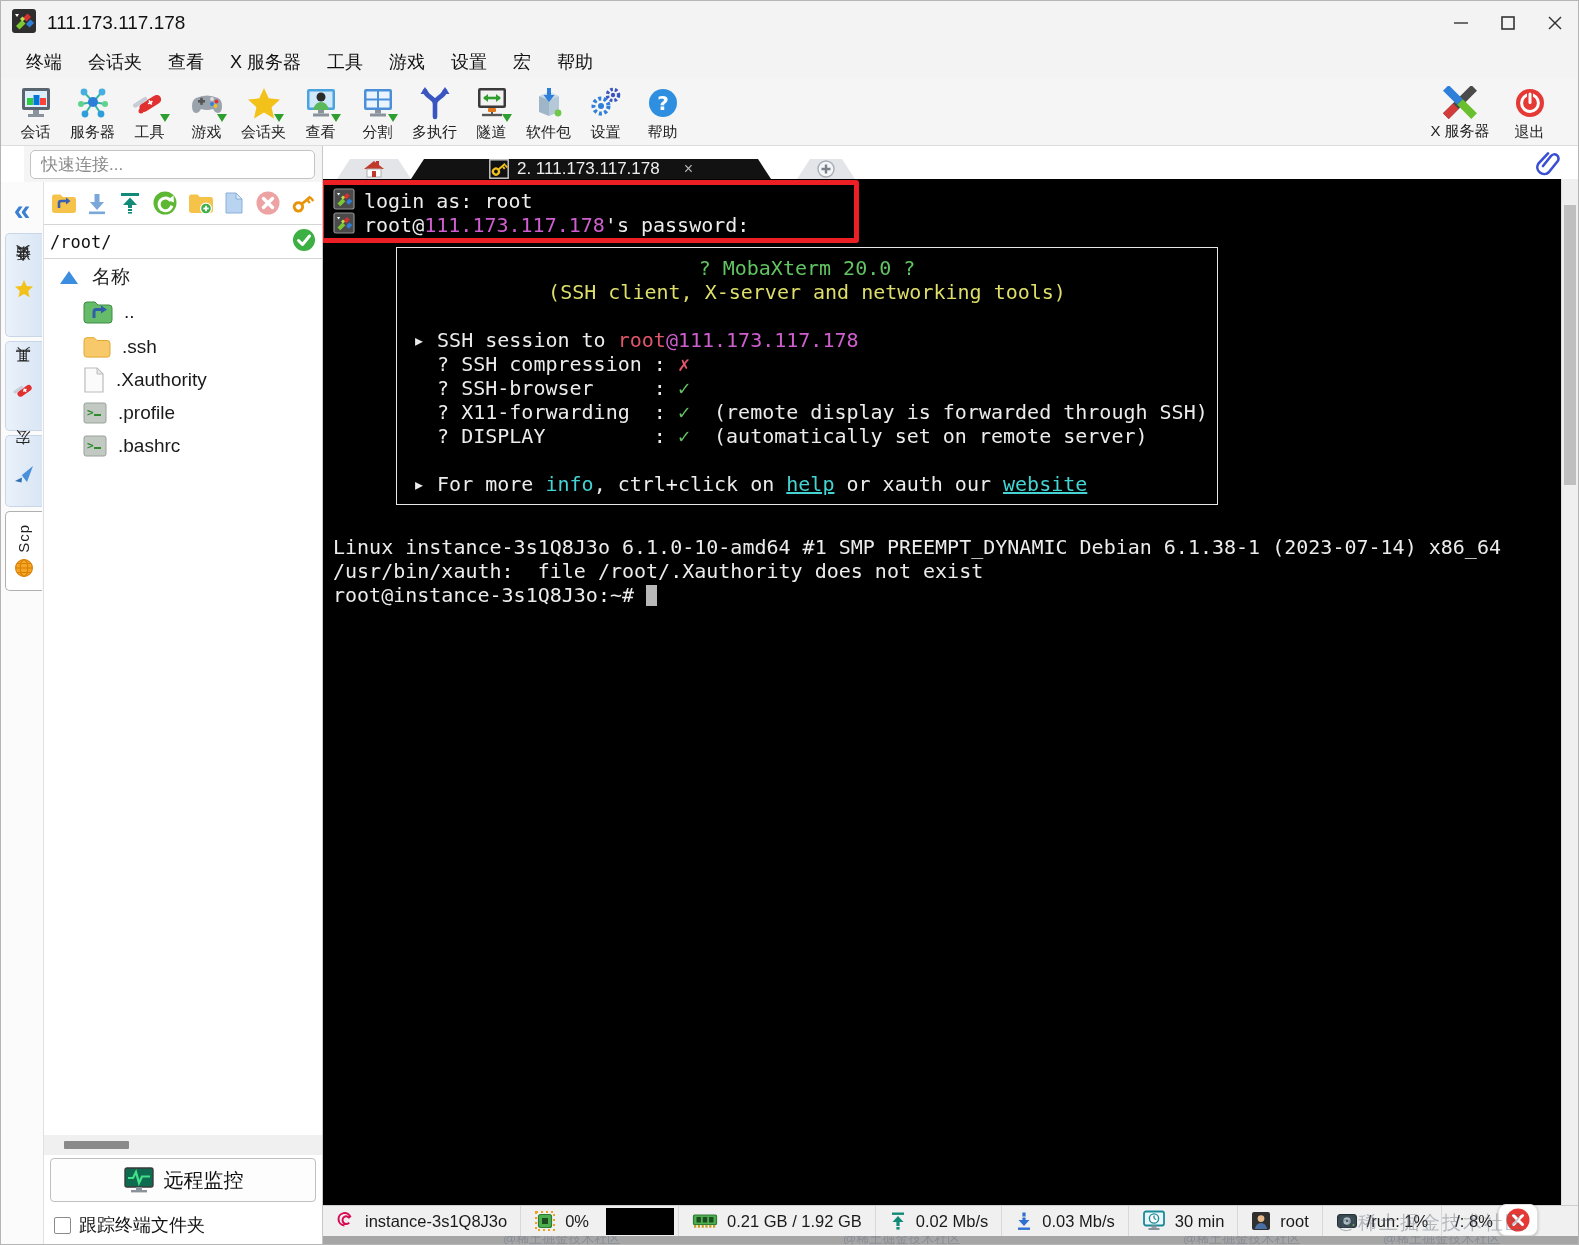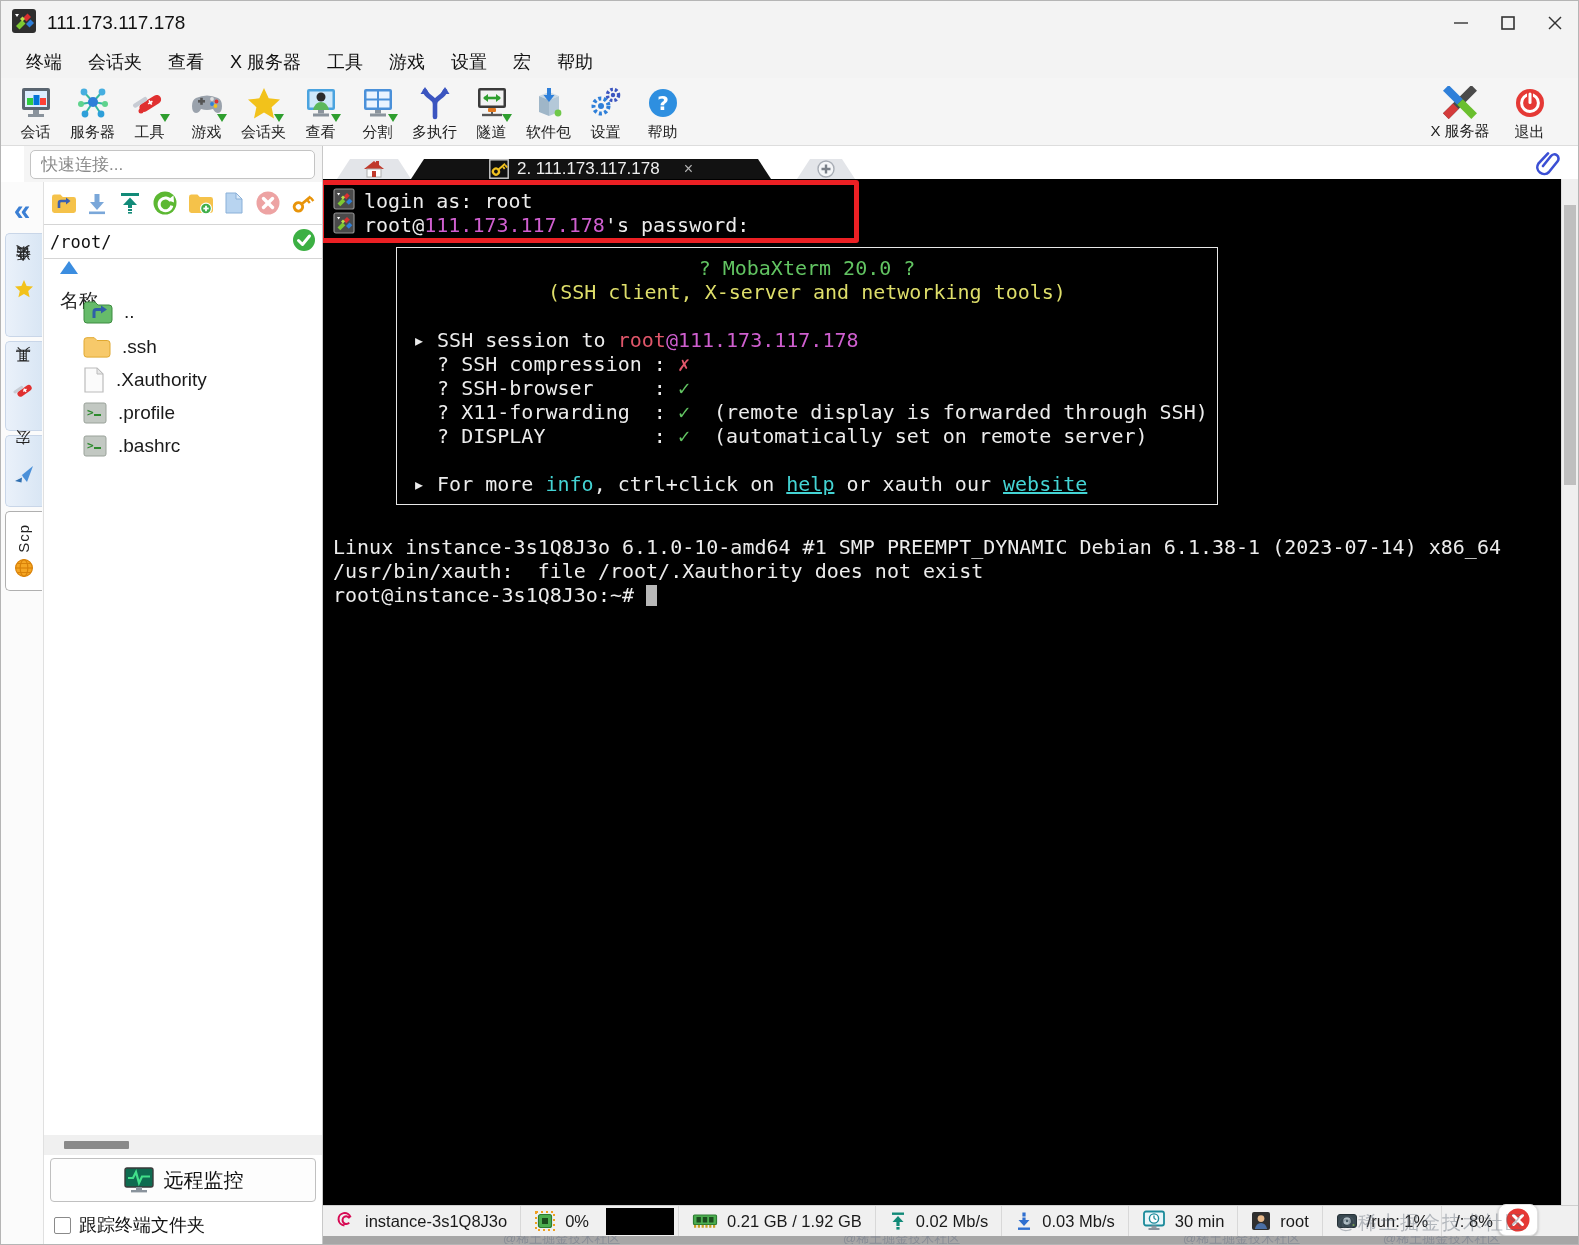--- a/index.html
+++ b/index.html
@@ -41,21 +41,21 @@
   .collapse { width:34px; height:44px; display:flex; align-items:center; justify-content:center; color:#3b7fd4; font-size:30px; font-weight:bold; line-height:30px;}
   .vtab { width:37px; margin:1px 0 3px 2px; border:1px solid #c9d6e8; border-right:none; border-radius:5px 0 0 5px; background:linear-gradient(90deg,#eaf1fa,#d9e6f4); display:flex; flex-direction:column; align-items:center; justify-content:center; gap:5px; padding:8px 0;}
   .vtab.active { background:#fff; border-color:#b0b0b0;}
   .vtab .vlabel { writing-mode:vertical-rl; transform:rotate(180deg); font-size:15px; color:#222; letter-spacing:1px;}
   .sftp { flex:1; display:flex; flex-direction:column; border-left:1px solid #e0e0e0; min-width:0;}
   .ftoolbar { height:42px; flex:0 0 auto; display:flex; align-items:center; gap:9px; padding:0 6px;}
   .fbtn { width:26px; height:26px; display:flex; align-items:center; justify-content:center;}
   .pathbar { height:35px; flex:0 0 auto; border-top:1px solid #d5d5d5; border-bottom:1px solid #d5d5d5; display:flex; align-items:center; padding:0 6px; font-family:"DejaVu Sans Mono",monospace; font-size:17px; color:#111;}
   .pathok { margin-left:auto; }
   .filelist { flex:1; min-height:0; background:#fff; padding-top:2px;}
-  .flhead { height:32px; display:flex; align-items:flex-start; gap:14px; padding-left:16px; font-size:19px; color:#222;flex-direction:column;}
+  .flhead { height:32px; display:flex; align-items:center; gap:14px; padding-left:16px; font-size:19px; color:#222;}
   .sorttri { width:0; height:0; border-left:9px solid transparent; border-right:9px solid transparent; border-bottom:13px solid #3b8de0;}
   .frow { height:33px; display:flex; align-items:center; gap:10px; padding-left:38px; font-size:19px; color:#1a1a1a;}
   .frow.parent { height:37px;}
   .hscroll { height:20px; flex:0 0 auto; background:#f0f0f0; position:relative;}
   .hthumb { position:absolute; left:20px; top:6px; width:65px; height:8px; background:#8a8a8a; border-radius:1px;}
   .monitorbtn { height:44px; flex:0 0 auto; margin:3px 6px 4px 6px; border:1px solid #c0c0c0; border-radius:4px; background:#fdfdfd; display:flex; align-items:center; justify-content:center; gap:9px; font-size:20px; color:#111;}
   .followrow { height:38px; flex:0 0 auto; display:flex; align-items:center; gap:8px; padding-left:10px; font-size:18px; color:#111;}
   .cbx { width:17px; height:17px; border:1px solid #8a8a8a; border-radius:2px; background:#fff;}
 
   

